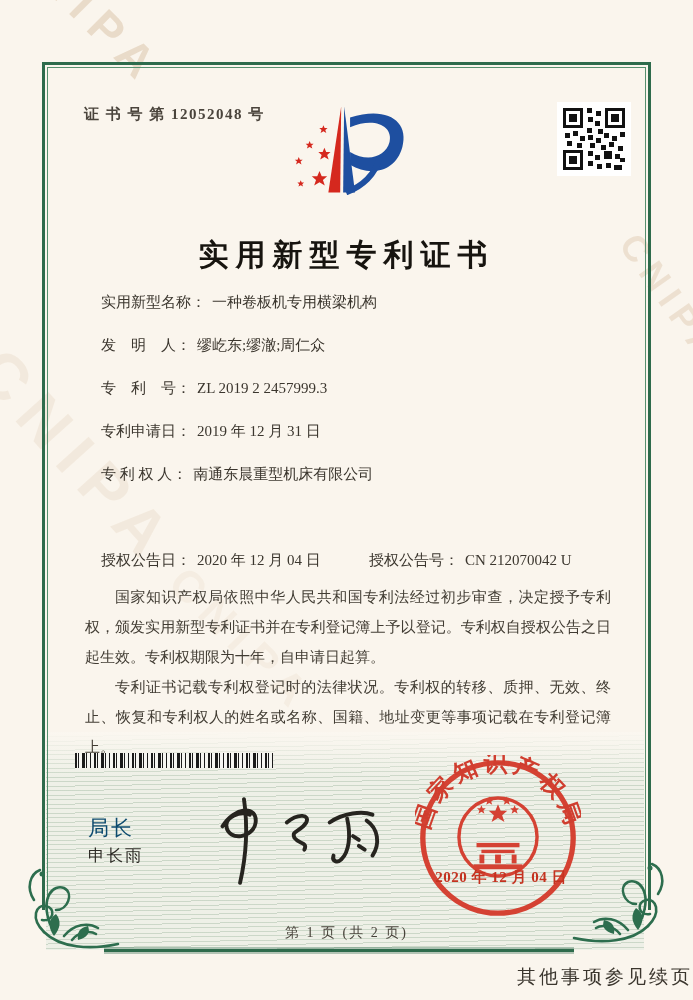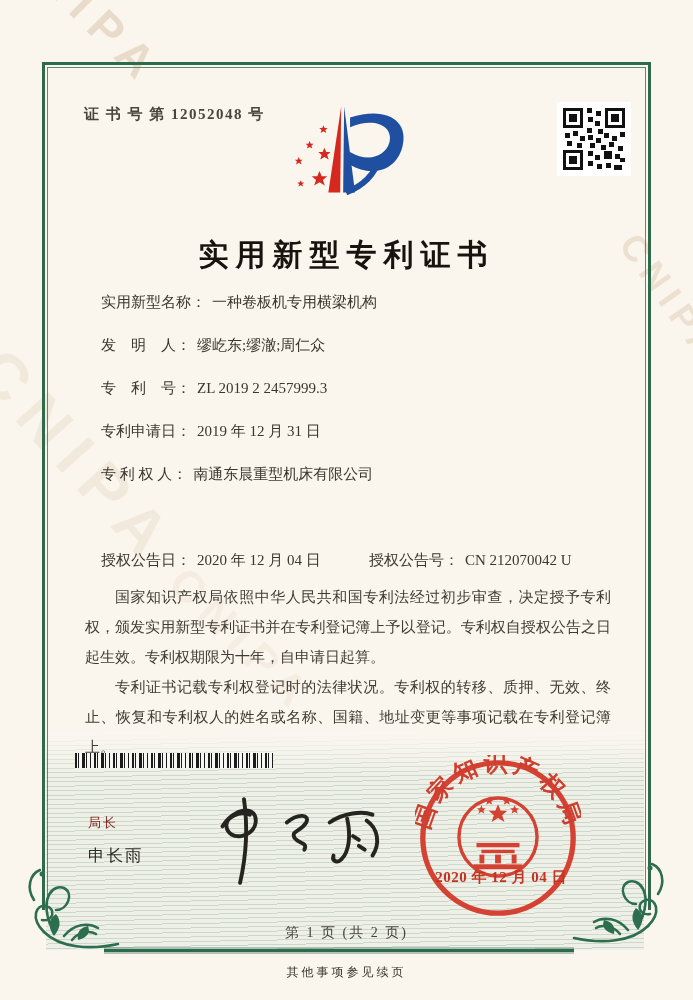--- a/index.html
+++ b/index.html
@@ -55,30 +55,30 @@
     font-size:15px; line-height:30px; color:#413c33; text-align:justify;
   }
   .bodytext p{margin:0; text-indent:2em;}
   .barcode{
     position:absolute; left:75px; top:753px; width:198px; height:15px;
     background-image:repeating-linear-gradient(90deg,
       #1b1b1b 0 2px, #f6f6f2 2px 3px, #1b1b1b 3px 4px, #f6f6f2 4px 7px,
       #1b1b1b 7px 10px, #f6f6f2 10px 11px, #1b1b1b 11px 12px, #f6f6f2 12px 15px,
       #1b1b1b 15px 16px, #f6f6f2 16px 19px);
   }
-  .official-title{position:absolute; left:88px; top:814px; font-size:13px; color:#7f1d1d; letter-spacing:2px;}
+  .official-title{position:absolute; left:88px; top:814px; font-size:21px; color:#0c4a6e; letter-spacing:2px;}
   .official-name{position:absolute; left:88px; top:845px; font-size:16.5px; color:#2c2a25; letter-spacing:2px;text-align:right;}
   .signature{position:absolute; left:205px; top:792px;}
   .seal{position:absolute; left:415px; top:755px; opacity:.95;}
   .seal-date{
     position:absolute; left:424px; top:868px; width:154px; text-align:center;
     font-size:15px; font-weight:600; color:#c43220; letter-spacing:.5px; white-space:nowrap;
   }
   .page-info{position:absolute; left:0; right:0; top:924px; text-align:center; font-size:14px; color:#47423a; letter-spacing:2px;}
-  .foot-note{position:absolute; left:0; right:0; top:964px; text-align:center; font-size:12px; color:#3b362e; letter-spacing:3px;}
+  .foot-note{position:absolute; left:0; right:0; top:964px; text-align:right; font-size:19px; color:#3b362e; letter-spacing:3px;}
 </style>
 </head>
 <body>
 
 <div class="page">
 
   <div class="wm wm1">CNIPA</div>
   <div class="wm wm2">CNIPA</div>
   <div class="wm wm3">CNIPA</div>
   <div class="wm wm4">CNIPA</div>

